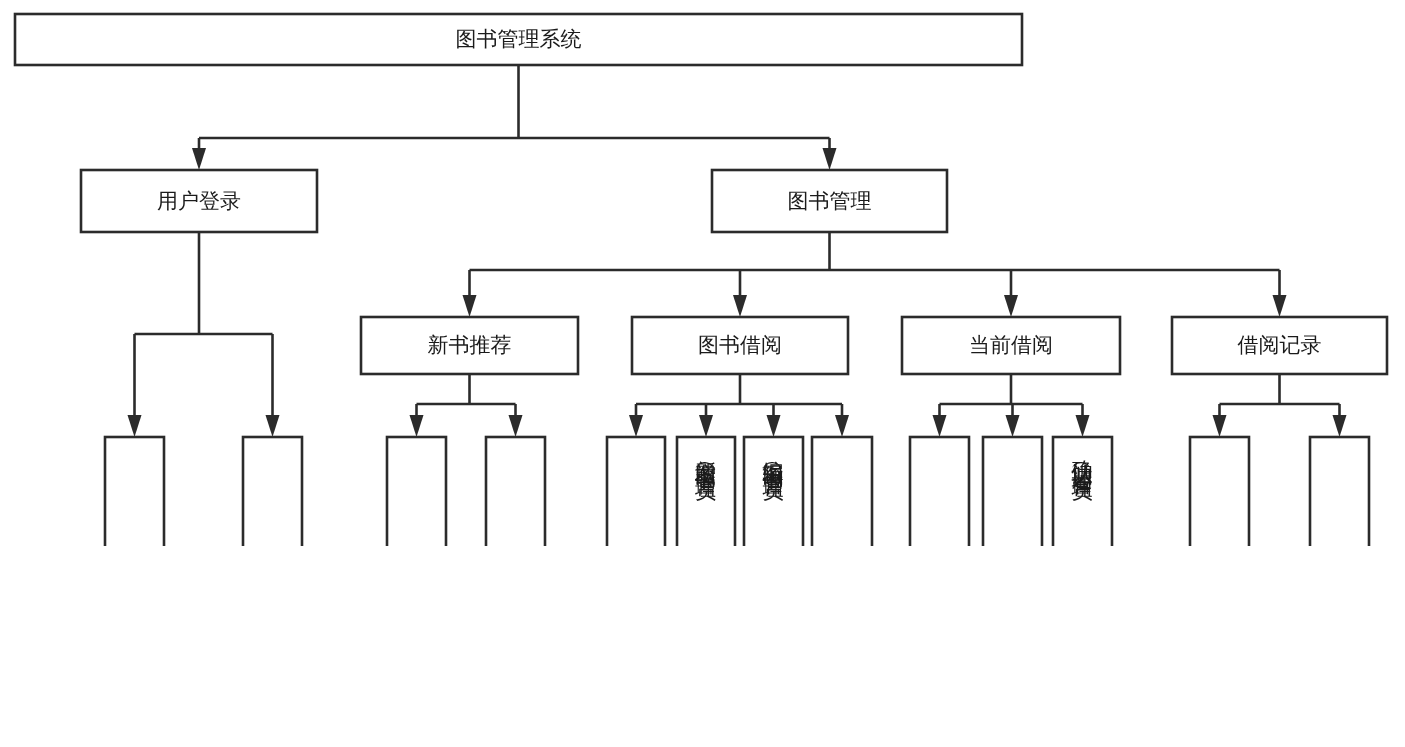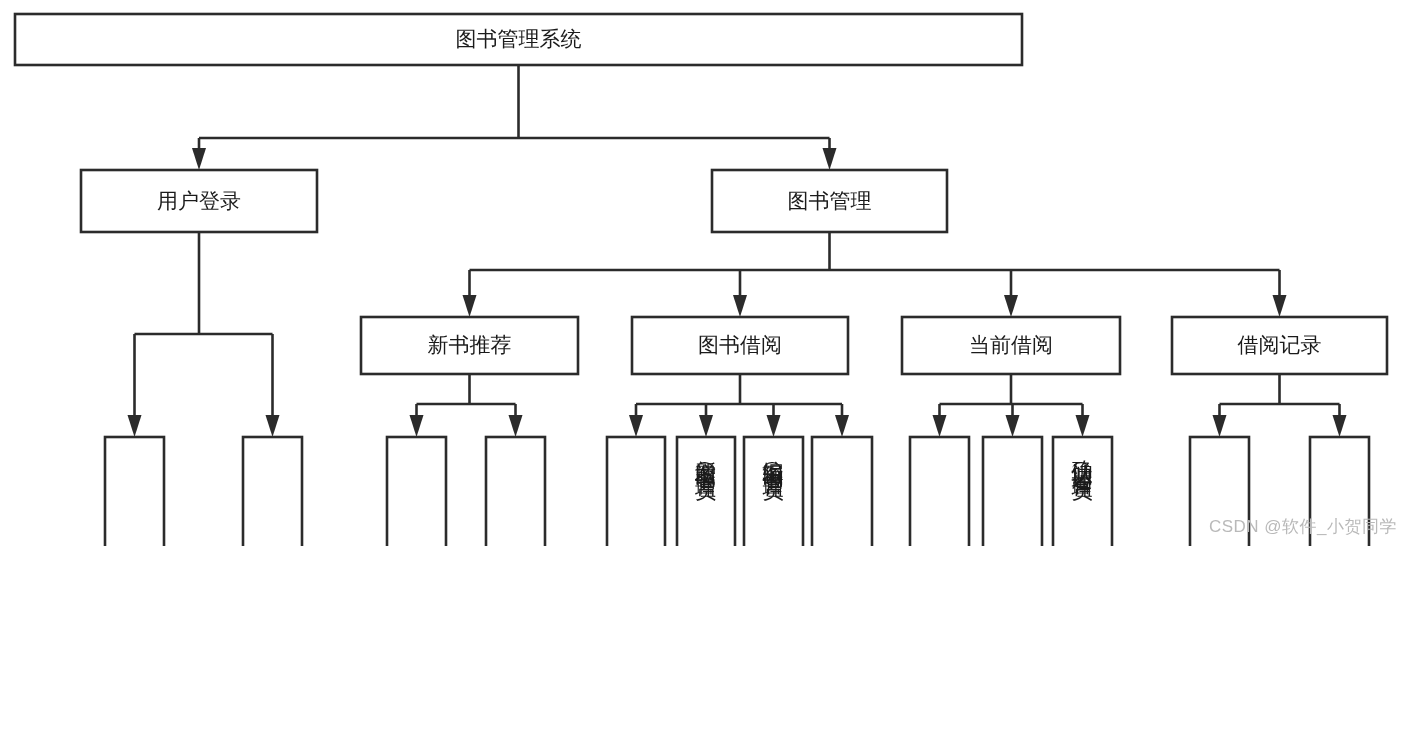--- a/index.html
+++ b/index.html
@@ -199,15 +199,14 @@
         <span style="padding: 6px 0px 0px;">确认归还（管理员）</span>
       </div>
       <div class="leaf-label-wrap" style="left: 1190px; top: 437px; width: 59px; height: 297px; align-items: center; justify-content: center;">
         <span style="padding: 0px;">新增借阅记录</span>
       </div>
       <div class="leaf-label-wrap" style="left: 1310px; top: 437px; width: 59px; height: 297px; align-items: center; justify-content: center;">
         <span style="padding: 0px;">查询借阅记录</span>
       </div>
     </div>
 
-  <div class="watermark">CSDN @软件_小贺同学</div>
 
 </div>
 
 </body></html>

